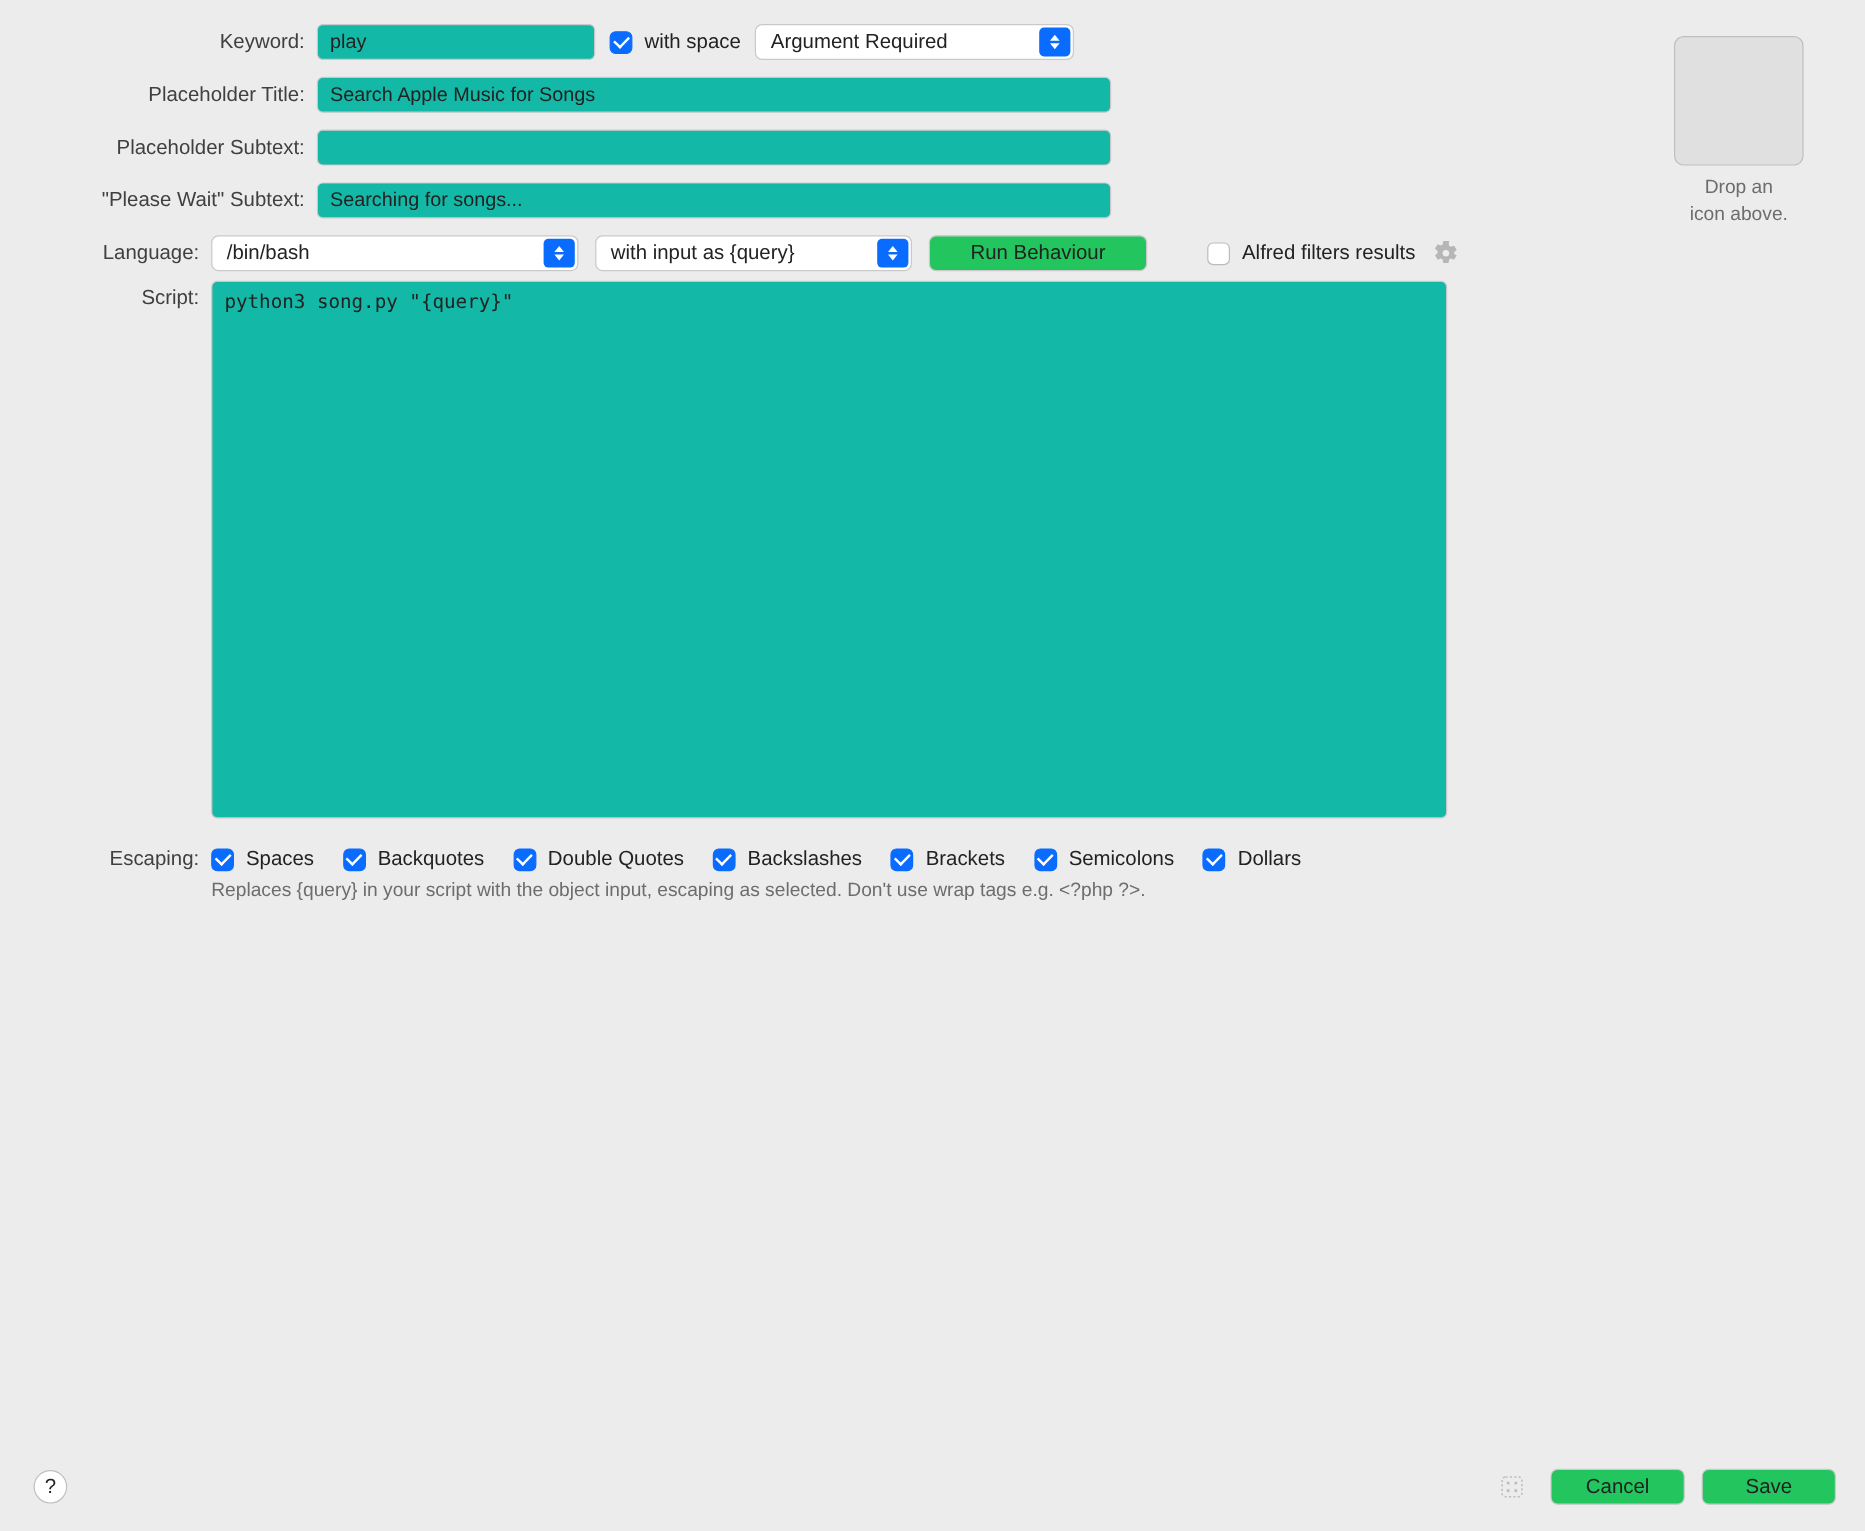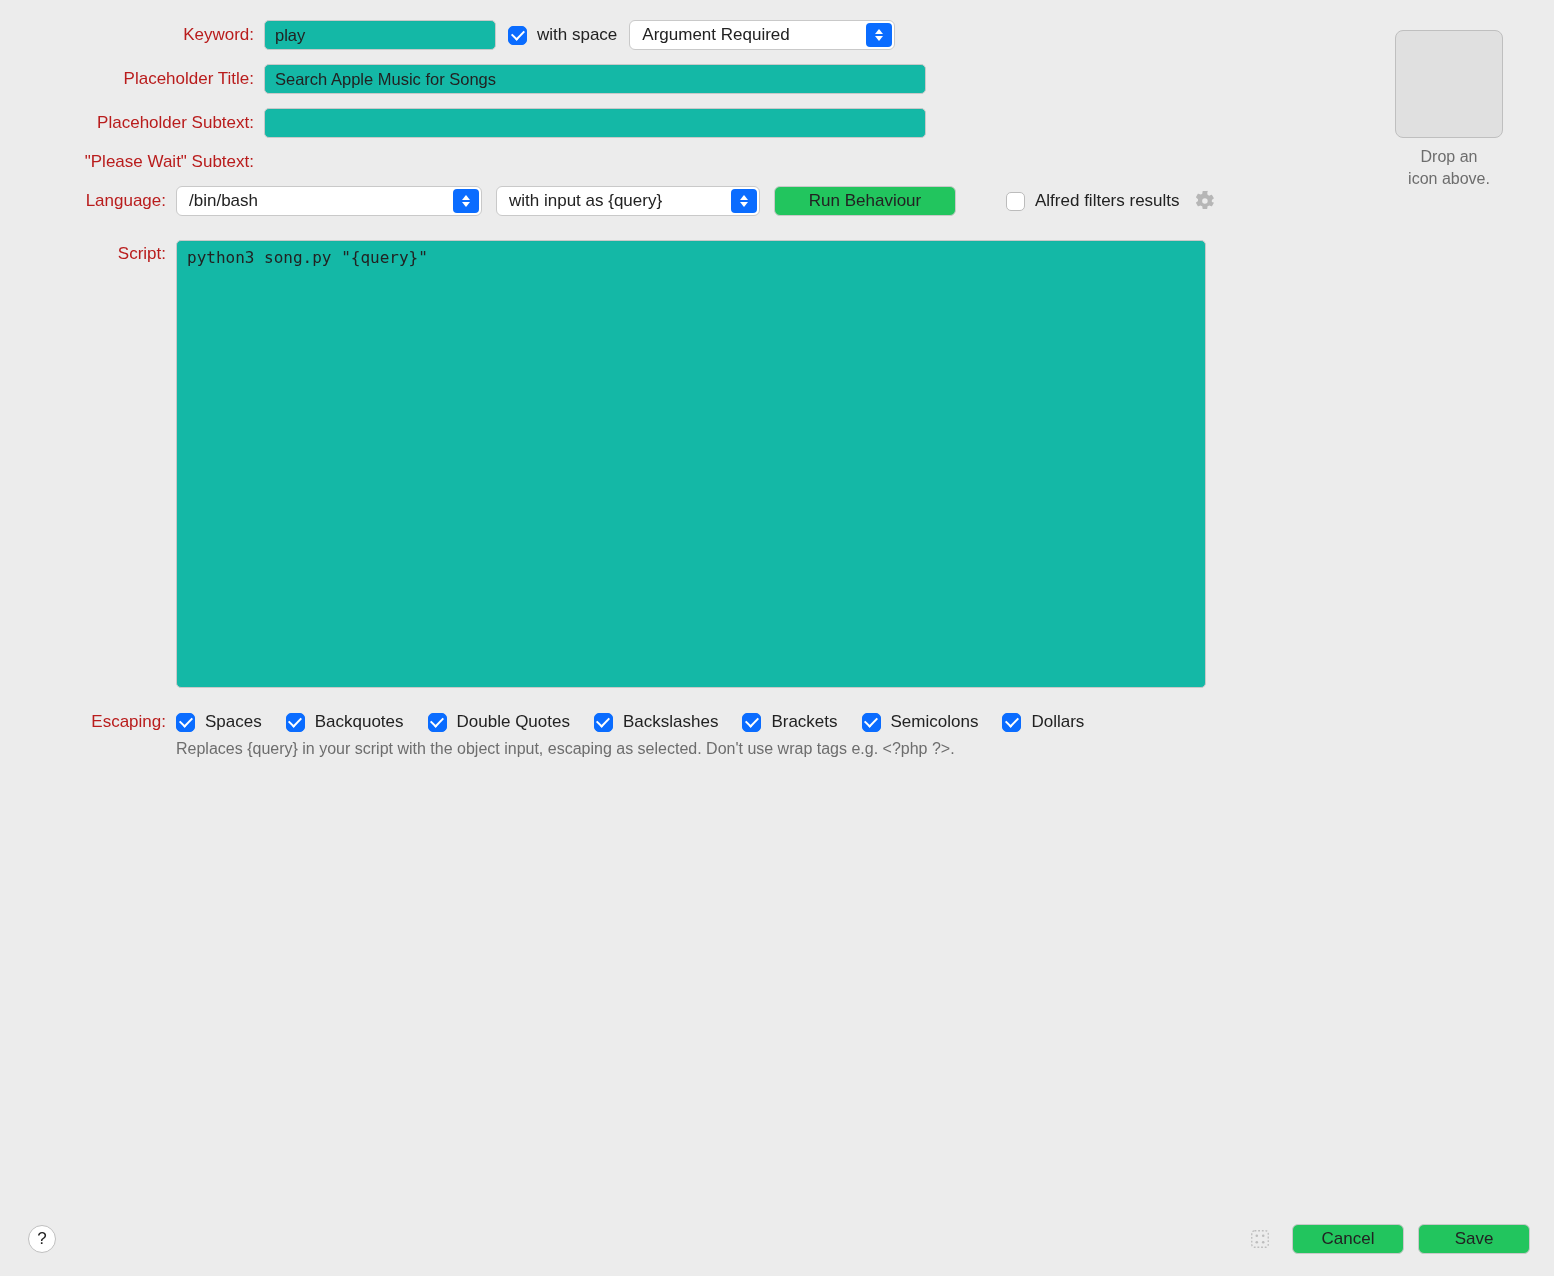--- a/index.html
+++ b/index.html
@@ -20,21 +20,21 @@
     display: flex;
     align-items: center;
     margin-bottom: 14px;
   }
   .label-col {
     width: 240px;
     min-width: 240px;
     text-align: right;
     padding-right: 10px;
     font-size: 17px;
-    color: #b91c1c;
+    color: #404040;
   }
   .field-col {
     flex: 1 1 auto;
     display: flex;
     align-items: center;
     gap: 12px;
   }
 
   input[type=text], textarea {
     font: inherit;
@@ -285,24 +285,27 @@
 
   <div class="row">
     <div class="label-col">Placeholder Subtext:</div>
     <div class="field-col">
       <input type="text" class="wide-input" value="" style="">
     </div>
   </div>
 
   <div class="row">
     <div class="label-col">"Please Wait" Subtext:</div>
-  </div>
-
-
-  <div class="row" style="margin-bottom:24px;">
+    <div class="field-col">
+      <input type="text" class="wide-input" value="Searching for songs..." style="">
+    </div>
+  </div>
+
+
+  <div class="row" style="margin-bottom:8px;">
     <div class="label-col" style="width:152px;min-width:152px;">Language:</div>
     <div class="field-col" style="gap:14px;">
       <div class="mac-select language-select">
         <span>/bin/bash</span>
         <span class="sel-arrows">
               <span class="tri up"></span>
               <span class="tri dn"></span>
             </span>
       </div>
       <div class="mac-select input-select">

